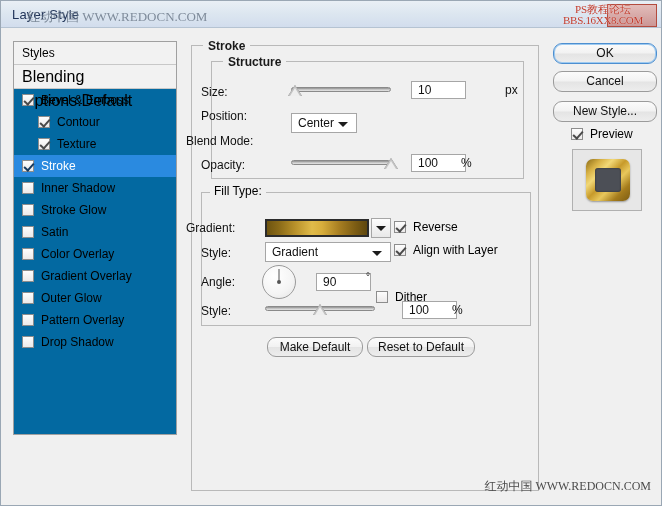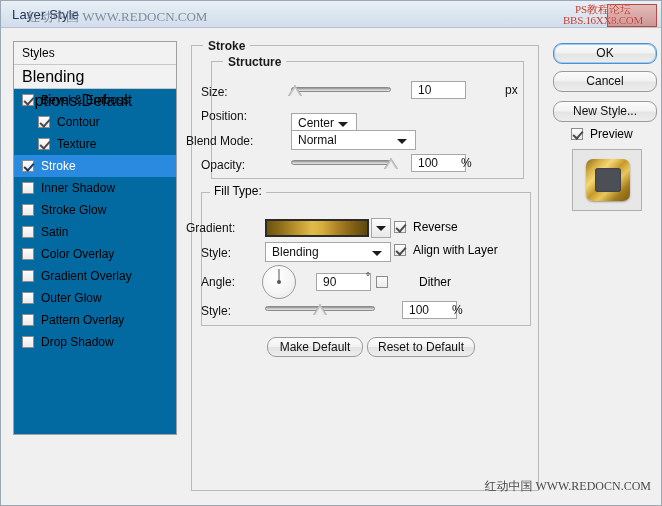--- a/index.html
+++ b/index.html
@@ -470,24 +470,20 @@
   <div class="num" style="left:398px; top:80px; width:55px;">10</div>
   <div class="unit" style="left:460px; top:82px;padding-left:44px;">px</div>
 
   <div class="row-label" style="left:200px; top:108px; width:72px;">Position:</div>
   <div class="dd" style="left:290px; top:104px; width:66px;margin-top:8px;">
     <span>Center</span>
     <span class="arrow"></span>
   </div>
 
   <div class="row-label" style="left:185px; top:133px; width:87px;">Blend Mode:</div>
-  <div class="dd" style="left:290px; top:129px; width:125px;">
-    <span>Normal</span>
-    <span class="arrow"></span>
-  </div>
 
   <div class="row-label" style="left:200px; top:157px; width:72px;">Opacity:</div>
   <div class="slider" id="opacity-slider" style="left:290px; top:155px; width:100px;">
     <div class="track"></div>
     <div class="knob" style="left: 93px;"></div>
   </div>
   <div class="num" style="left:398px; top:153px; width:55px;">100</div>
   <div class="unit" style="left:460px; top:155px;">%</div>
 
   <div class="group" id="grp-filltype">
@@ -503,36 +499,36 @@
   <div id="grad-dd-btn">
     <span class="arrow"></span>
   </div>
   <div class="ck-inline" style="left:393px; top:219px;">
     <span class="cb checked"></span>
     <span>Reverse</span>
   </div>
 
   <div class="row-label" style="left:200px; top:245px; width:57px;">Style:</div>
   <div class="dd" style="left:264px; top:241px; width:126px;">
-    <span>Blending</span>
+    <span>Gradient</span>
     <span class="arrow"></span>
   </div>
   <div class="ck-inline" style="left:393px; top:242px;text-align:right;">
     <span class="cb checked"></span>
     <span>Align with Layer</span>
   </div>
 
   <div class="row-label" style="left:200px; top:274px; width:52px;">Angle:</div>
   <div id="angle-dial">
     <div class="needle"></div>
     <div class="hub"></div>
   </div>
   <div class="num" style="left:303px; top:272px; width:55px;">90</div>
   <div class="unit" style="left:365px; top:270px; font-size:10px;">°</div>
-  <div class="ck-inline" style="left:375px; top:274px;gap:24px;">
+  <div class="ck-inline" style="left:375px; top:289px;">
     <span class="cb"></span>
     <span>Dither</span>
   </div>
 
   <div class="row-label" style="left:200px; top:303px; width:57px;">Style:</div>
   <div class="slider" id="scale-slider" style="left:264px; top:301px; width:110px;">
     <div class="track"></div>
     <div class="knob" style="left: 48px;"></div>
   </div>
   <div class="num" style="left:389px; top:300px; width:55px;">100</div>

